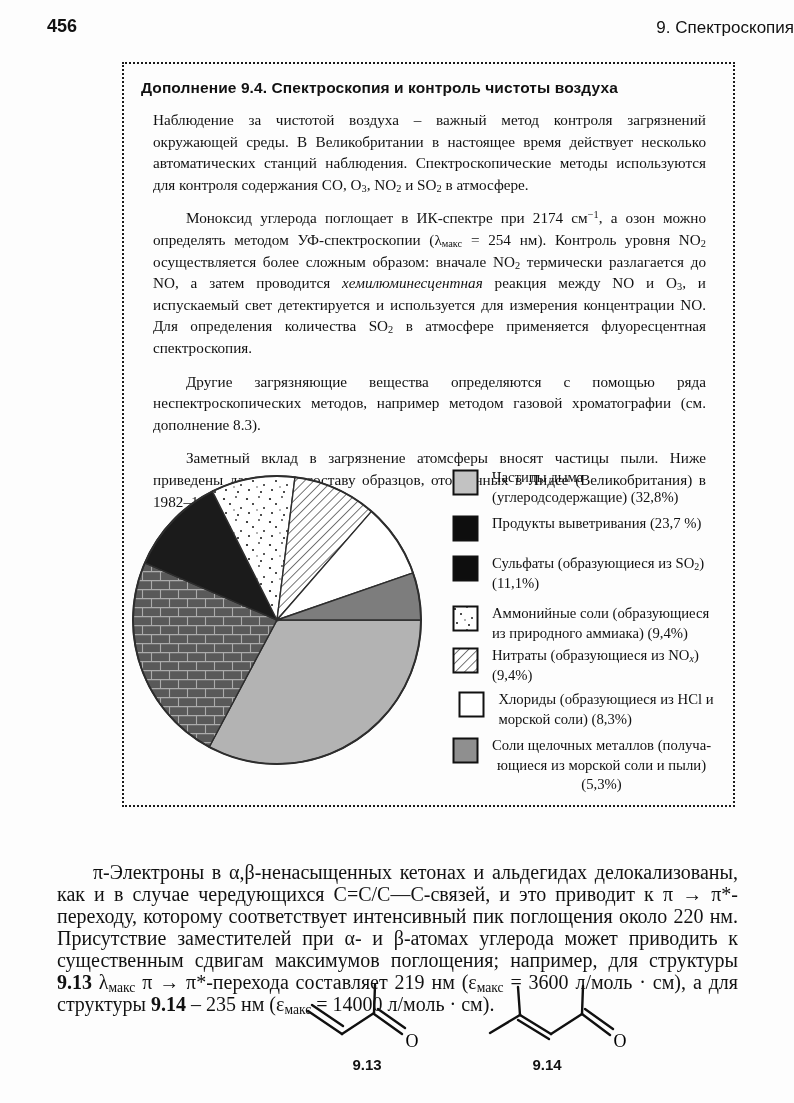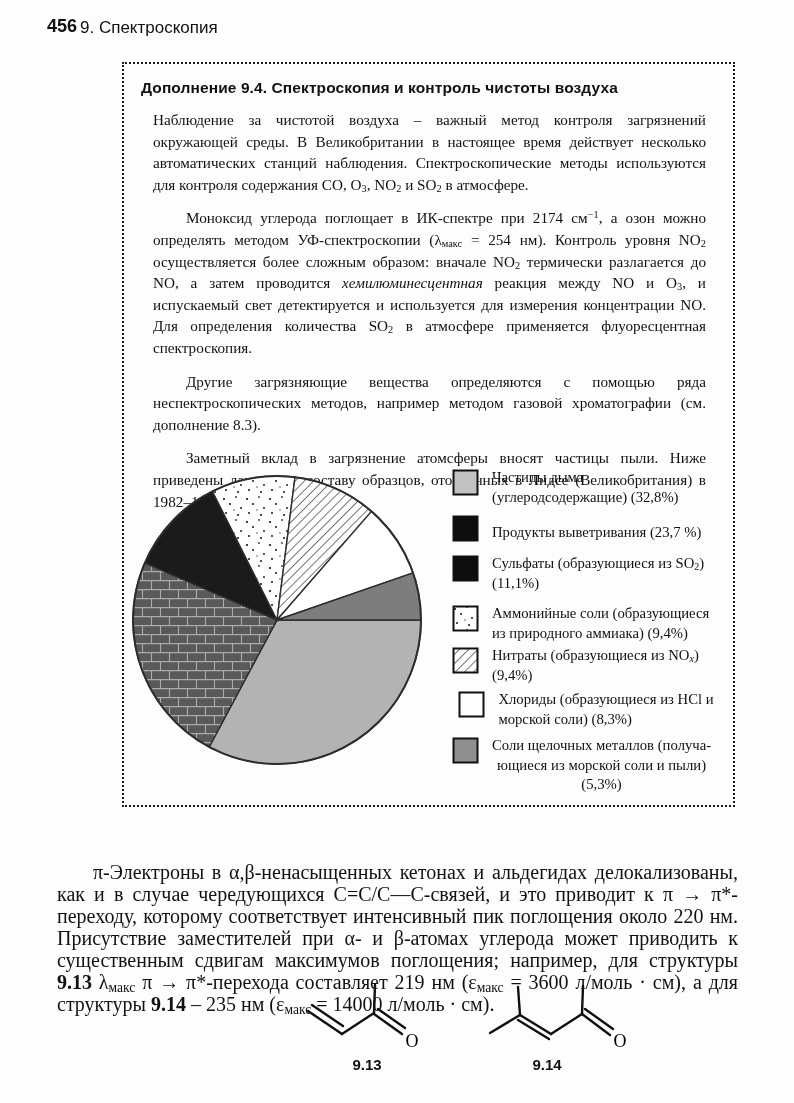--- a/index.html
+++ b/index.html
@@ -1,21 +1,21 @@
 <!DOCTYPE html>
 <html><head>
 <meta charset="utf-8">
 <style>
   html,body{margin:0;padding:0;background:#ffffff;}
   .page{position:relative;width:794px;height:1103px;background:#fdfdfd;
         font-family:"Liberation Serif",serif;color:#111;overflow:hidden;}
 
   .runhead-num{position:absolute;left:47px;top:16px;
     font-family:"Liberation Sans",sans-serif;font-weight:bold;font-size:18px;}
-  .runhead-title{position:absolute;left:80px;right:0;top:18px;text-align:left;
+  .runhead-title{position:absolute;left:80px;right:0;top:18px;text-align:right;
     font-family:"Liberation Sans",sans-serif;font-size:17px;}
 
   .box{position:absolute;left:122px;top:62px;width:613px;height:745px;
        border:2px dotted #1a1a1a;box-sizing:border-box;padding:0 15px 0 17px;}
   .box-title{margin:15px 0 4px 0;font-family:"Liberation Sans",sans-serif;
        font-weight:bold;font-size:15.5px;letter-spacing:.1px;}
   .box p{margin:12px;font-size:15.2px;line-height:21.6px;text-align:justify;}
   .box p.indent{text-indent:33px;}
   sub{font-size:68%;vertical-align:-0.24em;line-height:0;}
   sup{font-size:68%;vertical-align:0.45em;line-height:0;}
@@ -84,21 +84,21 @@
           </g>
         <circle cx="148" cy="148" r="144" fill="none" stroke="#2d2d2d" stroke-width="2"></circle>
       </svg>
       <div>
           <div class="legend-row" style="top: 4px;">
             <svg width="27" height="27">
               <rect x="1.5" y="1.5" width="24" height="24" fill="#c2c2c2" stroke="#111" stroke-width="2"></rect>
             </svg>
             <div class="legend-label">Частицы дыма<br>(углеродсодержащие) (32,8%)</div>
           </div>
-          <div class="legend-row" style="top: 50px; align-items: flex-end;">
+          <div class="legend-row" style="top: 50px;">
             <svg width="27" height="27">
               <rect x="1.5" y="1.5" width="24" height="24" fill="#0e0e0e" stroke="#111" stroke-width="2"></rect>
             </svg>
             <div class="legend-label">Продукты выветривания (23,7 %)</div>
           </div>
           <div class="legend-row" style="top: 90px;">
             <svg width="27" height="27">
               <rect x="1.5" y="1.5" width="24" height="24" fill="#0e0e0e" stroke="#111" stroke-width="2"></rect>
             </svg>
             <div class="legend-label">Сульфаты (образующиеся из SO<sub>2</sub>)<br>(11,1%)</div>

